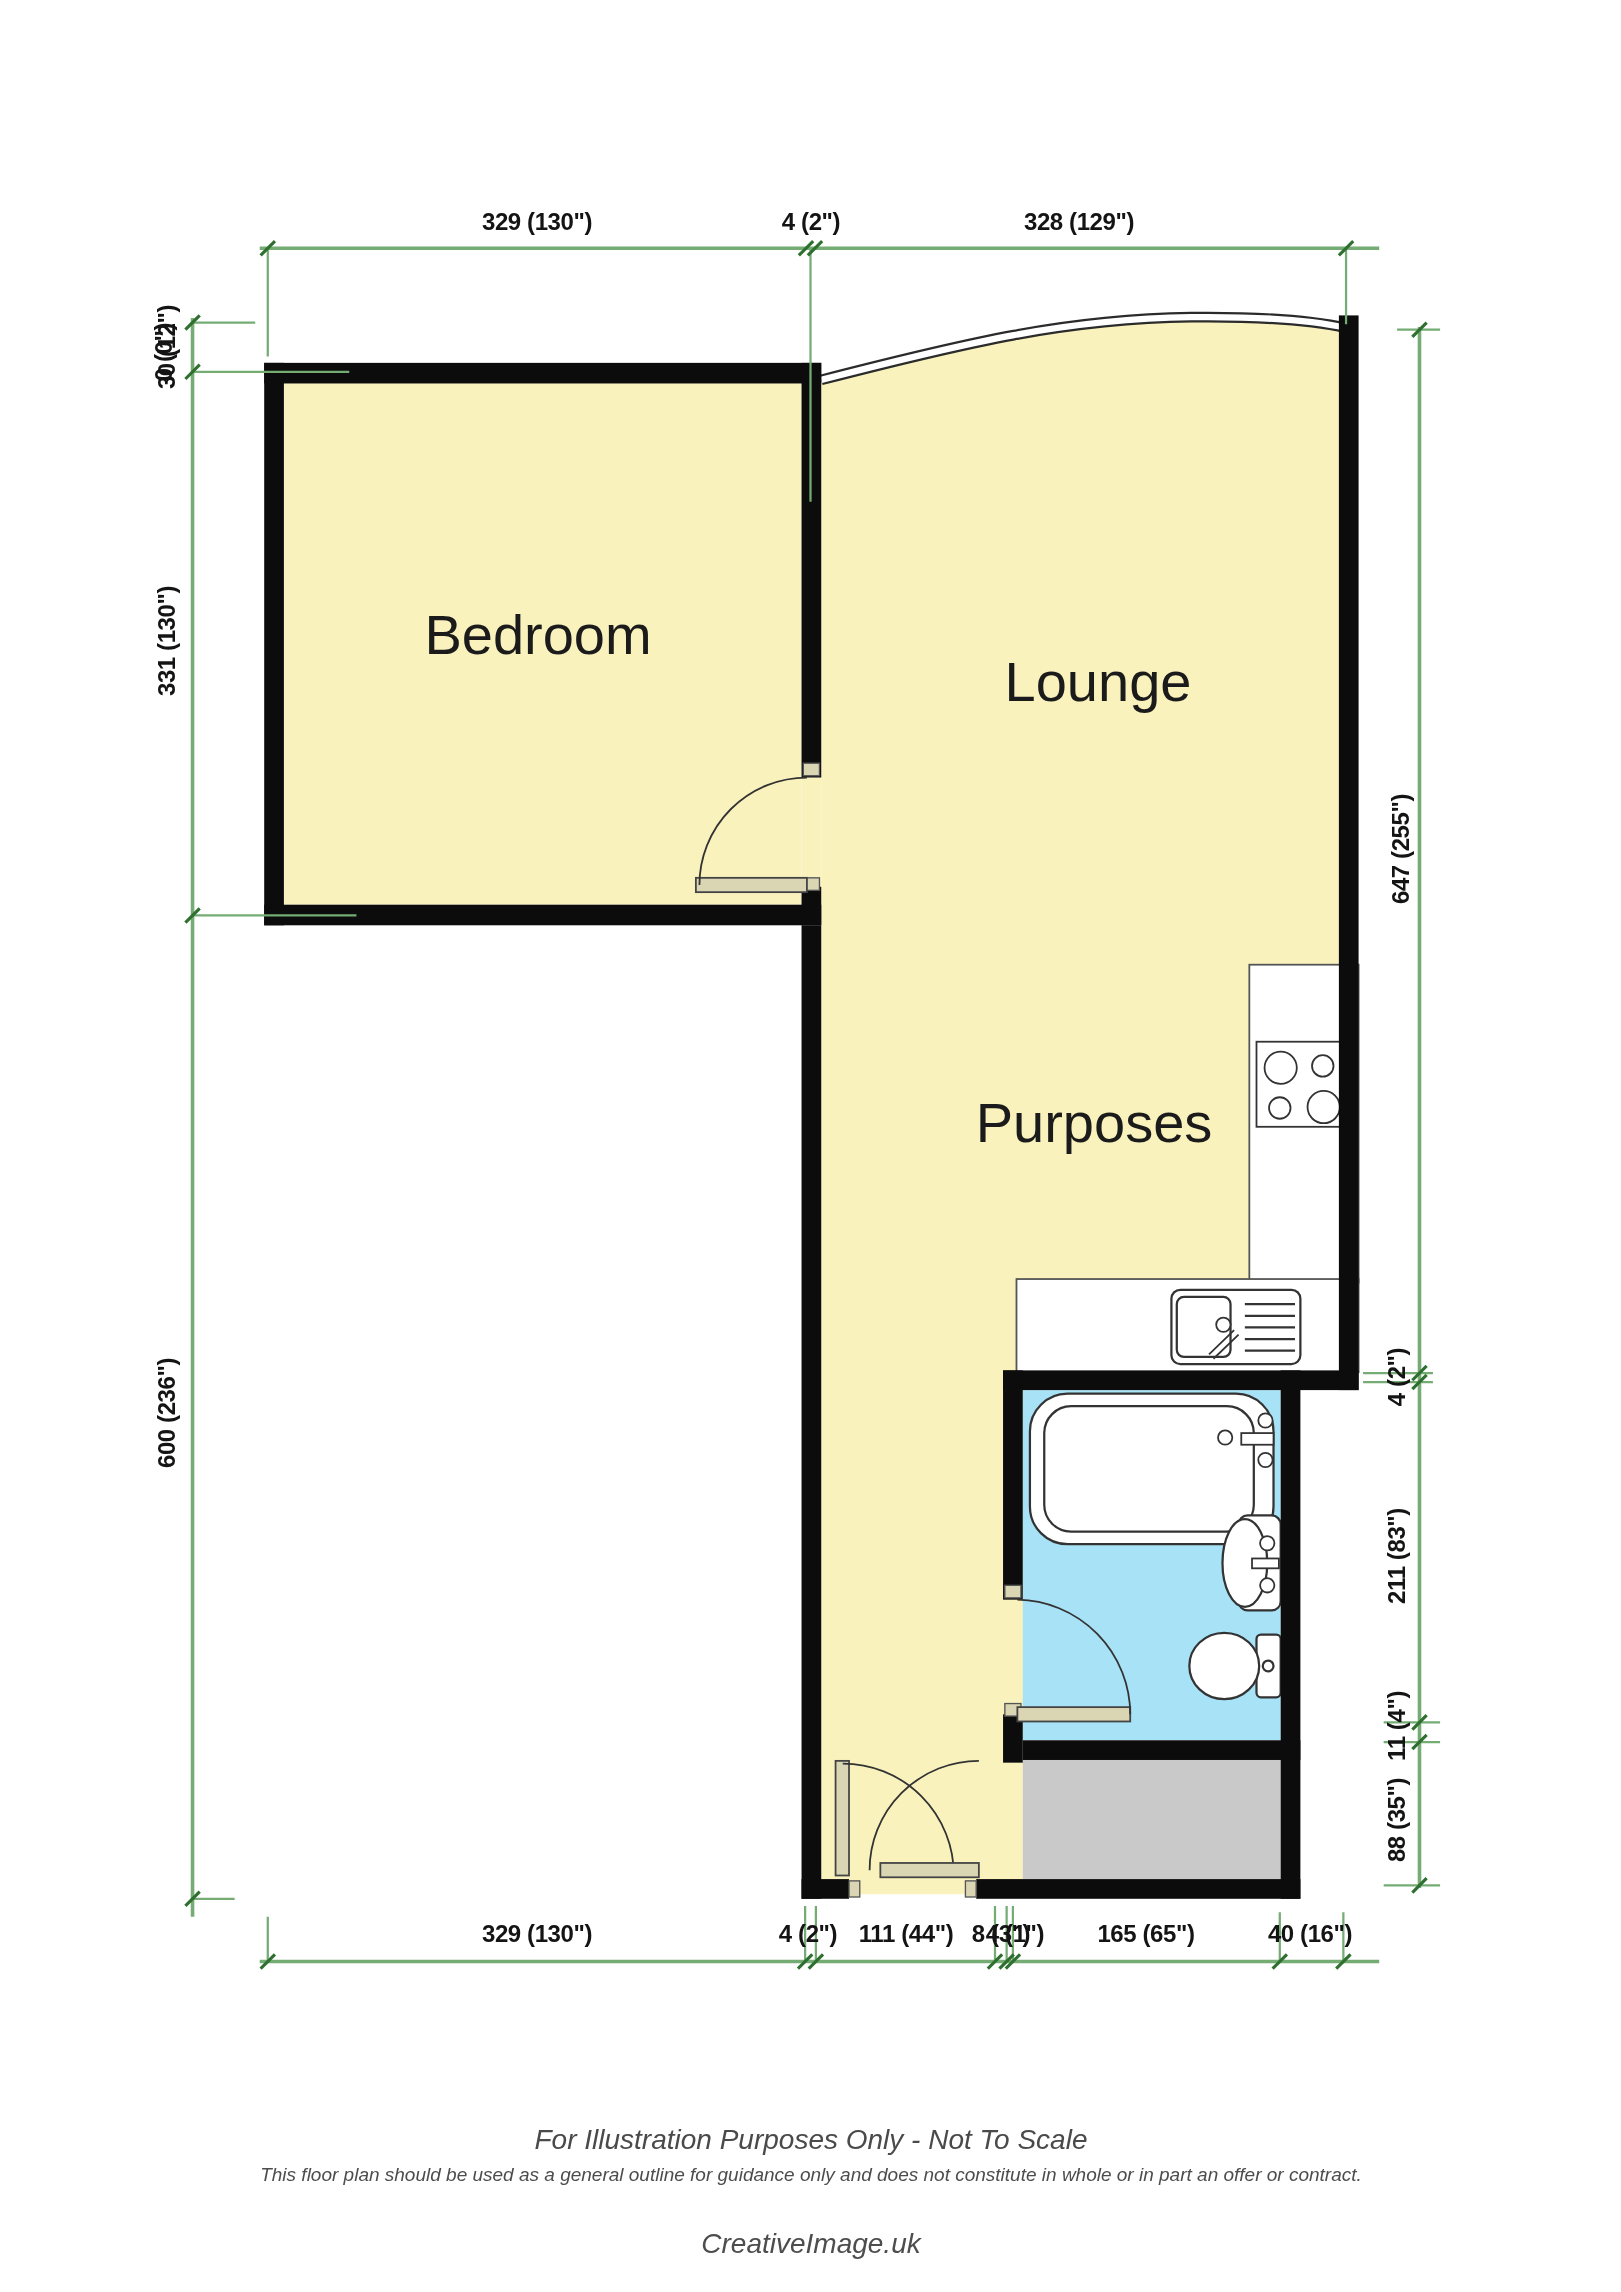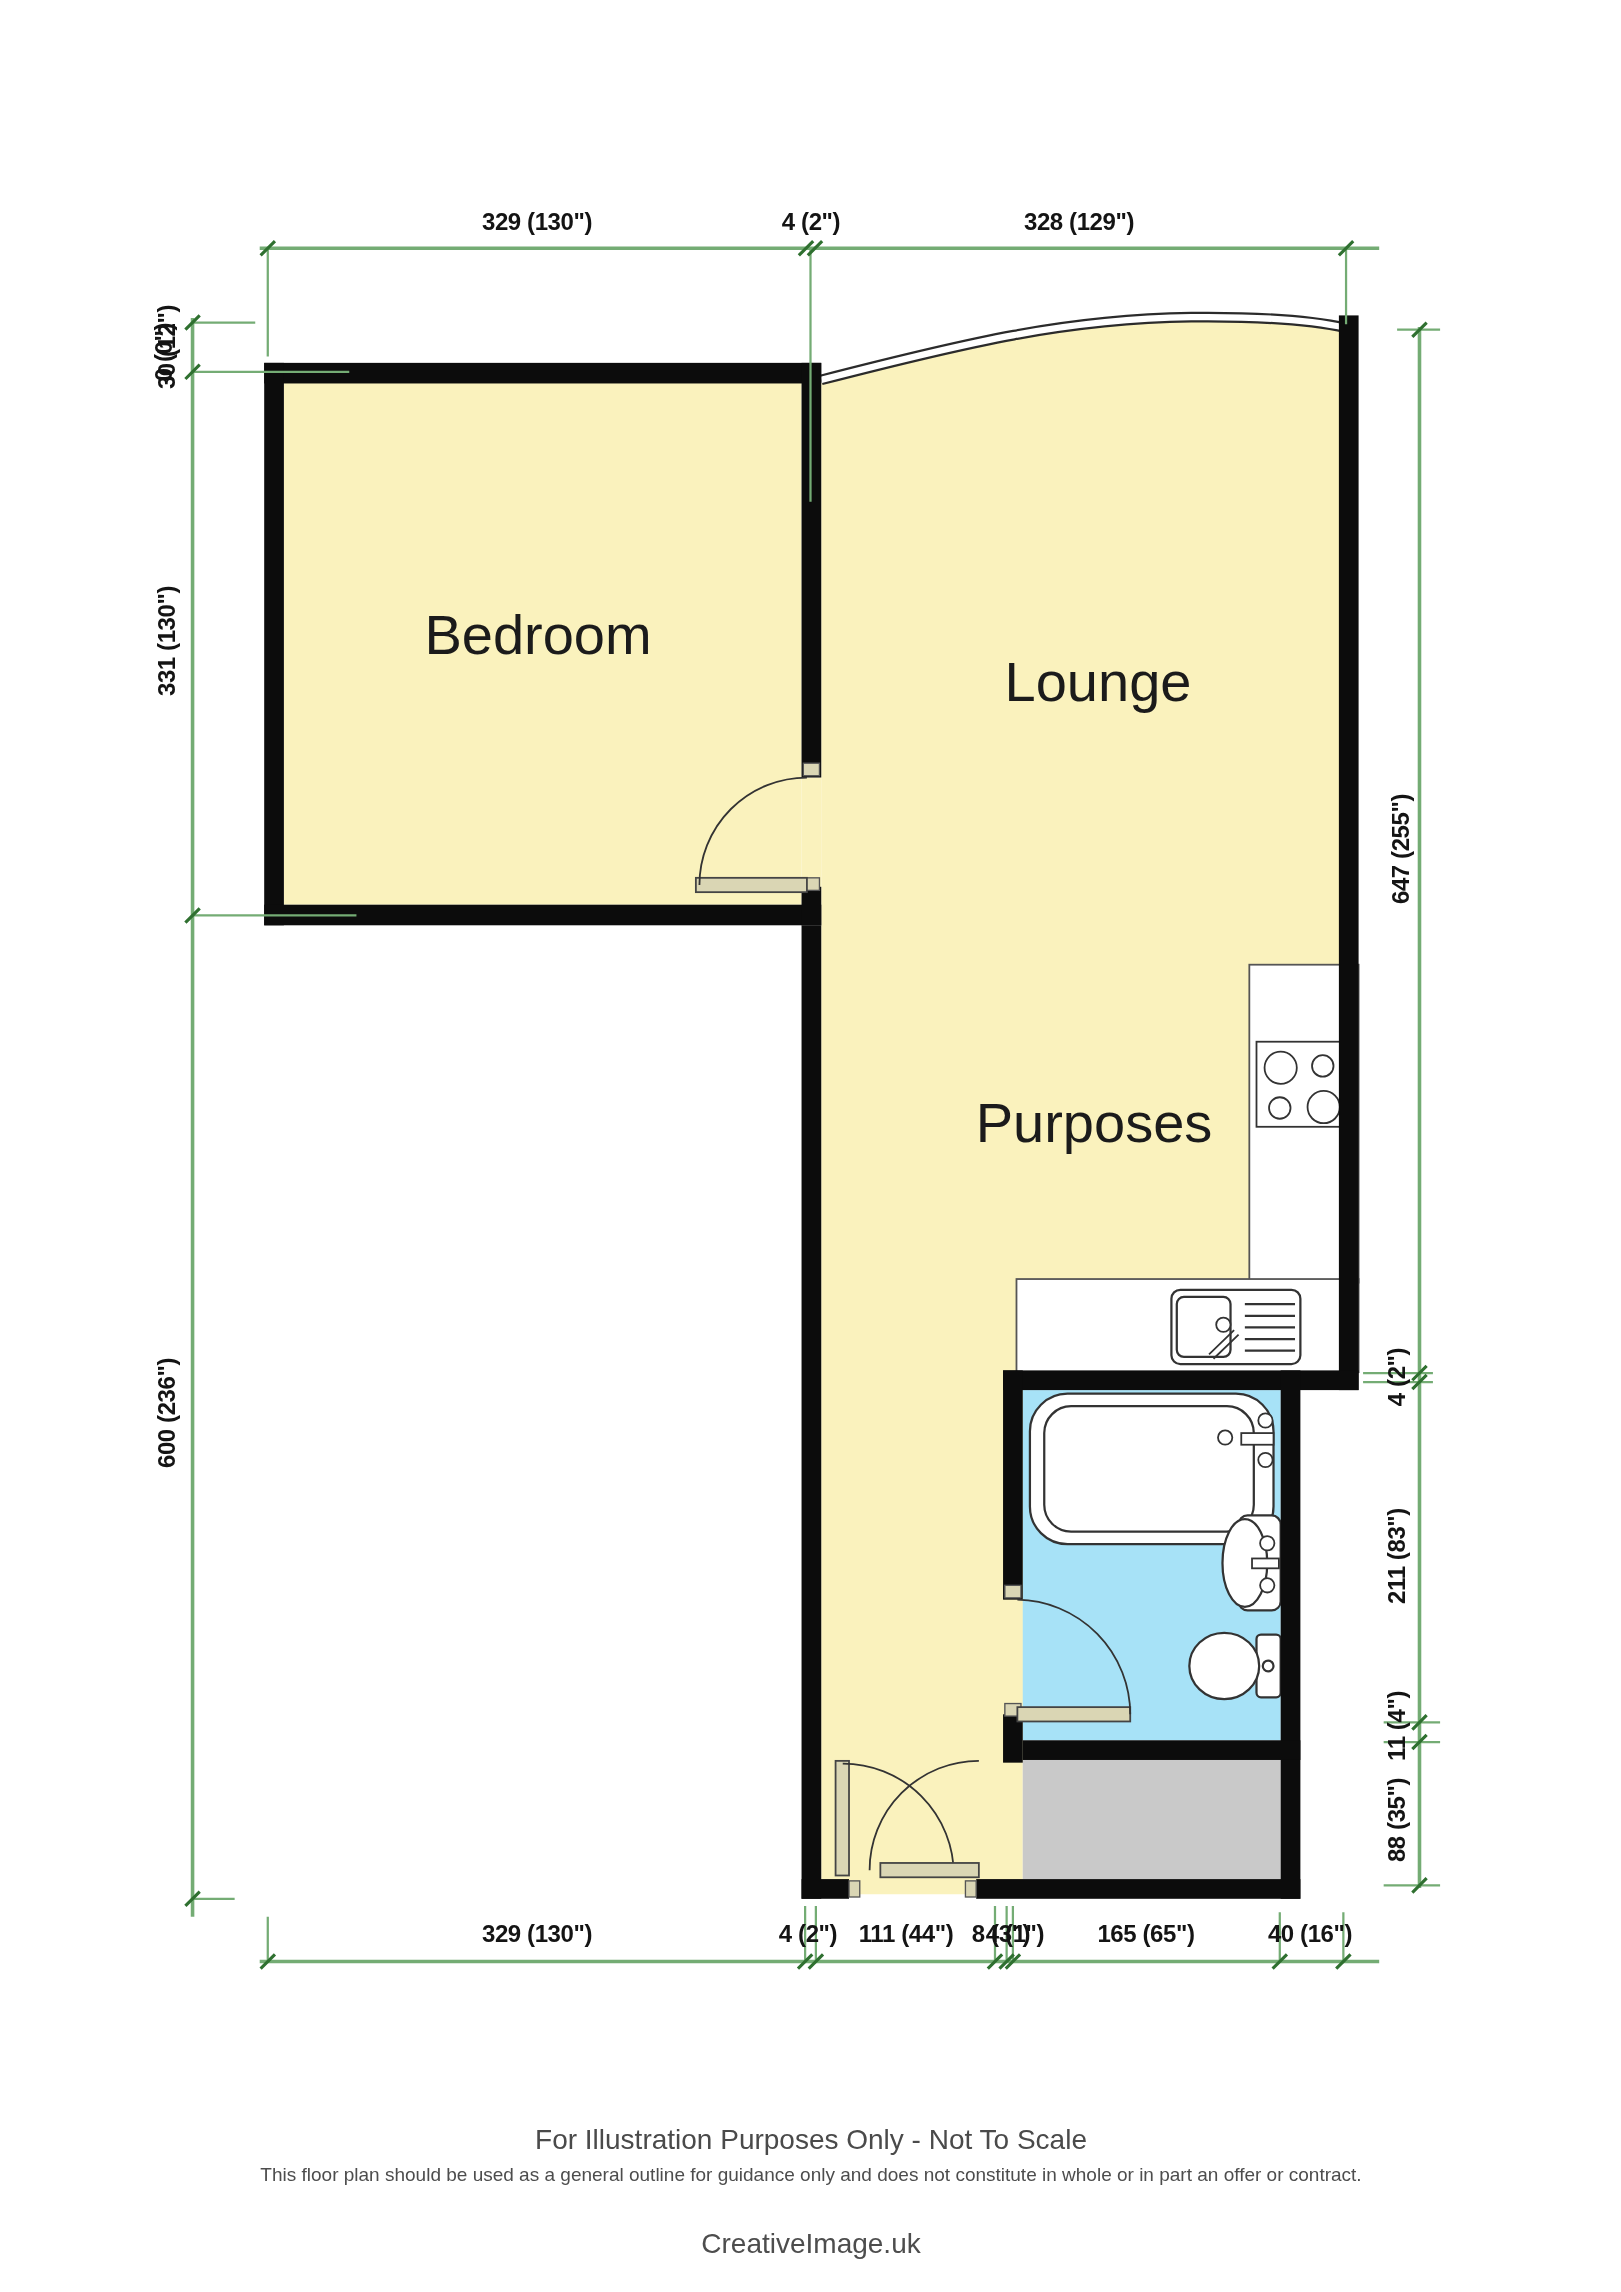--- a/index.html
+++ b/index.html
@@ -19,21 +19,21 @@
   .door{fill:#DAD6B4;stroke:#444;stroke-width:2;}
   .arc{fill:none;stroke:#333;stroke-width:2;}
   .jamb{fill:#DAD6B4;stroke:#555;stroke-width:1.5;}
   
   .lbl{position:absolute;transform:translate(-50%,-50%);font-weight:bold;font-size:24px;
        letter-spacing:-0.4px;color:#141414;white-space:nowrap;}
   .lbl-v{transform:translate(-50%,-50%) rotate(-90deg);}
   .room-lbl{position:absolute;transform:translate(-50%,-50%);font-size:56px;color:#1b1b1b;
        white-space:nowrap;}
   
-  .ft{position:absolute;left:811px;transform:translate(-50%,-50%);white-space:nowrap;text-align:center;}
+  .ft{position:absolute;left:811px;transform:translate(-50%,-50%);white-space:nowrap;text-align:center;font-style:italic;}
   .ft-title{font-size:28px;color:#4a4a4a;}
   .ft-small{font-size:19px;color:#4d4d4d;}
   .ft-brand{font-size:28px;color:#4d4d4d;}
 </style>
 </head>
 <body>
 
 <div class="page">
 
   <svg width="1621" height="2293" viewBox="0 0 1810 2560">

